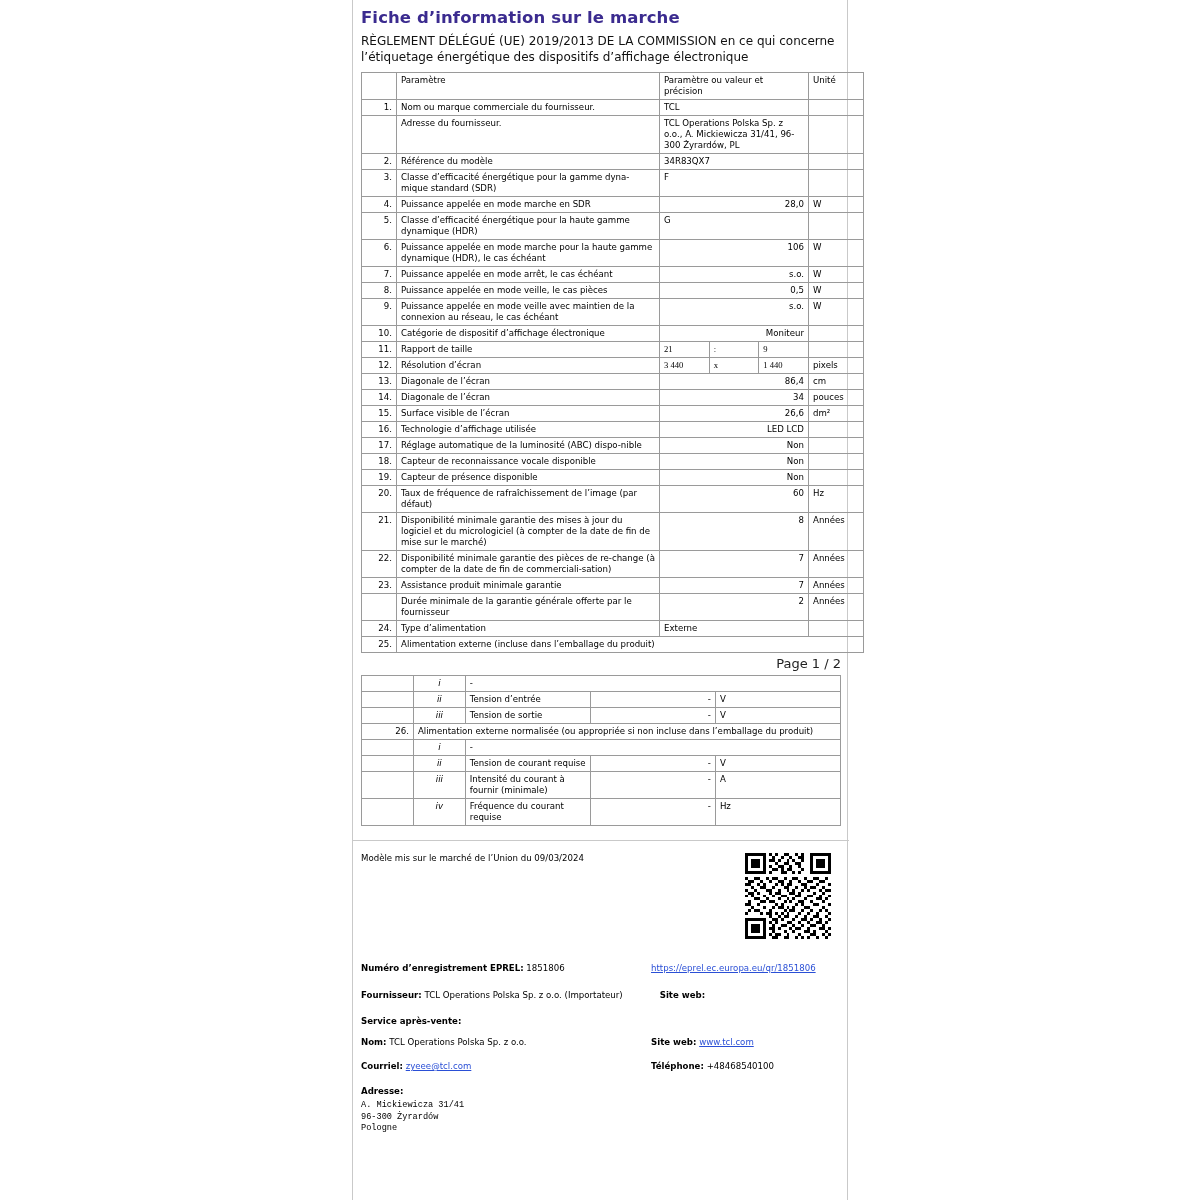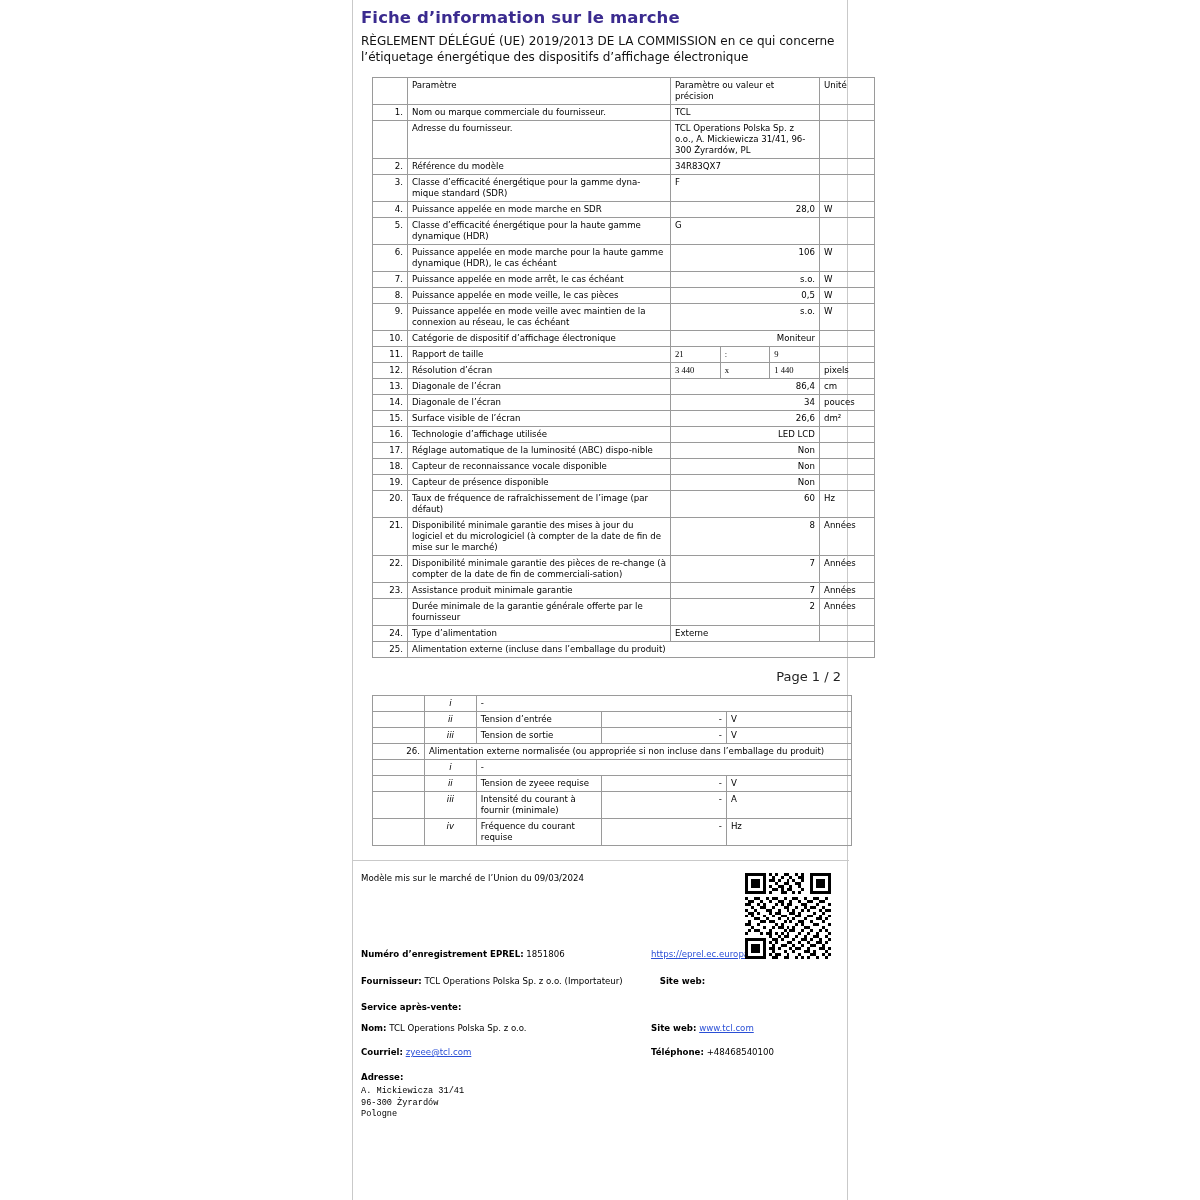--- a/index.html
+++ b/index.html
@@ -39,21 +39,21 @@
   .intro {
     font-size: 12px;
     line-height: 1.33;
     margin: 0 0 6px 0;
     color: #111;
   }
   table.grid {
     border-collapse: collapse;
     width: 480px;
     table-layout: fixed;
-    margin: 11px;
+    margin: 0;
     border-radius: 27px;
   }
   table.grid td, table.grid th {
     border: 1px solid #9a9a9a;
     padding: 2px 4px 2px 4px;
     vertical-align: top;
     font-weight: normal;
     font-size: 8.6px;
     line-height: 1.28;
     color: #000;
@@ -329,21 +329,21 @@
             <td colspan="4">Alimentation externe normalisée (ou appropriée si non incluse dans l’emballage du produit)</td>
           </tr>
           <tr>
             <td class="c2-num"></td>
             <td class="c2-rom">i</td>
             <td class="c2-par" colspan="3">-</td>
           </tr>
           <tr>
             <td class="c2-num"></td>
             <td class="c2-rom">ii</td>
-            <td class="c2-par">Tension de zyeee requise</td>
+            <td class="c2-par">Tension de courant requise</td>
             <td class="c2-val right">-</td>
             <td class="c2-unit">V</td>
           </tr>
           <tr>
             <td class="c2-num"></td>
             <td class="c2-rom">iii</td>
             <td class="c2-par">Intensité du courant à fournir (minimale)</td>
             <td class="c2-val right">-</td>
             <td class="c2-unit">A</td>
           </tr>
@@ -570,21 +570,21 @@
             <rect x="17" y="28" width="1" height="1"></rect>
             <rect x="19" y="28" width="1" height="1"></rect>
             <rect x="21" y="28" width="1" height="1"></rect>
             <rect x="24" y="28" width="1" height="1"></rect>
             <rect x="27" y="28" width="1" height="1"></rect>
         </g>
       </svg>
 
       <div class="footer-line">Modèle mis sur le marché de l’Union du 09/03/2024</div>
 
-      <div class="grid2col mt16" style="margin-top:62px;">
+      <div class="grid2col mt16" style="margin-top:96px;">
         <div class="col-l">
           <div class="footer-line"><span class="bold">Numéro d’enregistrement EPREL:</span> <span>1851806</span></div>
         </div>
         <div class="col-r">
           <div class="footer-line"><a class="link" href="#">https://eprel.ec.europa.eu/qr/1851806</a></div>
         </div>
       </div>
 
       <div class="grid2col mt12">
         <div class="col-l">

